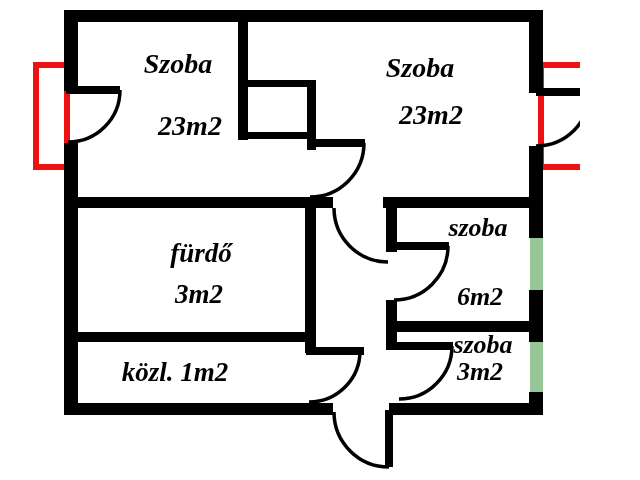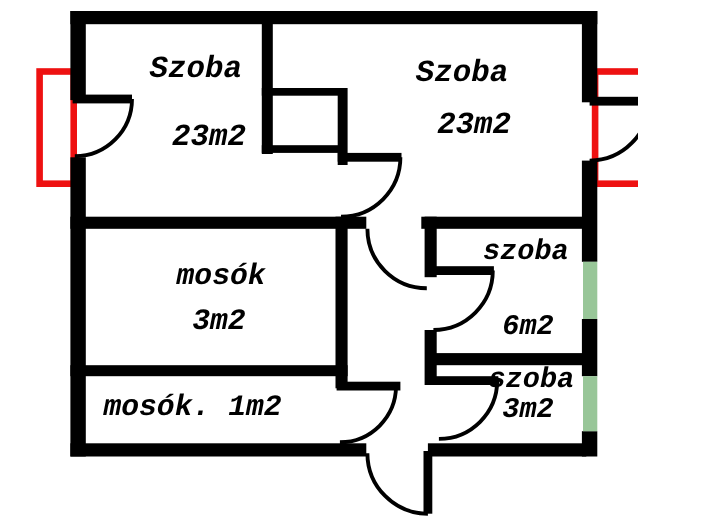--- a/index.html
+++ b/index.html
@@ -5,21 +5,21 @@
   :root{
     --wall:#000000;
     --balcony:#ee1111;
     --window:#98c698;
     --bg:#ffffff;
     --text:#000000;
   }
   html,body{margin:0;padding:0;background:var(--bg);}
   .plan{
     position:relative;width:580px;height:480px;background:var(--bg);
-    font-family:Liberation Mono, monospace;overflow:hidden;
+    font-family:Liberation Serif, serif;overflow:hidden;
   }
   .plan svg{position:absolute;left:0;top:0;width:640px;height:480px;}
   .wall{fill:var(--wall);}
   .leaf{fill:var(--wall);}
   .arc{fill:none;stroke:var(--wall);stroke-width:3.5px;}
   .balc{fill:none;stroke:var(--balcony);stroke-width:6px;}
   .win{fill:var(--window);}
   .label{
     position:absolute;transform:translate(-50%,-50%);
     font-weight:bold;font-style:italic;color:var(--text);
@@ -80,24 +80,24 @@
     <path class="arc" d="M360,351 A51,51 0 0 1 309,402"></path>
     <path class="arc" d="M334,412 A55,55 0 0 0 389,467"></path>
   </svg>
 
   <div class="label s28" style="left:178px;top:64px;">Szoba</div>
   <div class="label s28" style="left:190px;top:126px;">23m2</div>
 
   <div class="label s28" style="left:420px;top:68px;">Szoba</div>
   <div class="label s28" style="left:431px;top:115px;">23m2</div>
 
-  <div class="label s27" style="left:201px;top:253px;">mosók</div>
+  <div class="label s27" style="left:201px;top:253px;">fürdő</div>
   <div class="label s27" style="left:199px;top:294px;">3m2</div>
 
 
   <div class="label s26" style="left:478px;top:228px;">szoba</div>
   <div class="label s26" style="left:480px;top:297px;">6m2</div>
 
   <div class="label s26" style="left:483px;top:345px;">szoba</div>
   <div class="label s26" style="left:480px;top:372px;">3m2</div>
 
-  <div class="label s27" style="left:175px;top:372px;">mosók. 1m2</div>
+  <div class="label s27" style="left:175px;top:372px;">közl. 1m2</div>
 </div>
 
 </body></html>

